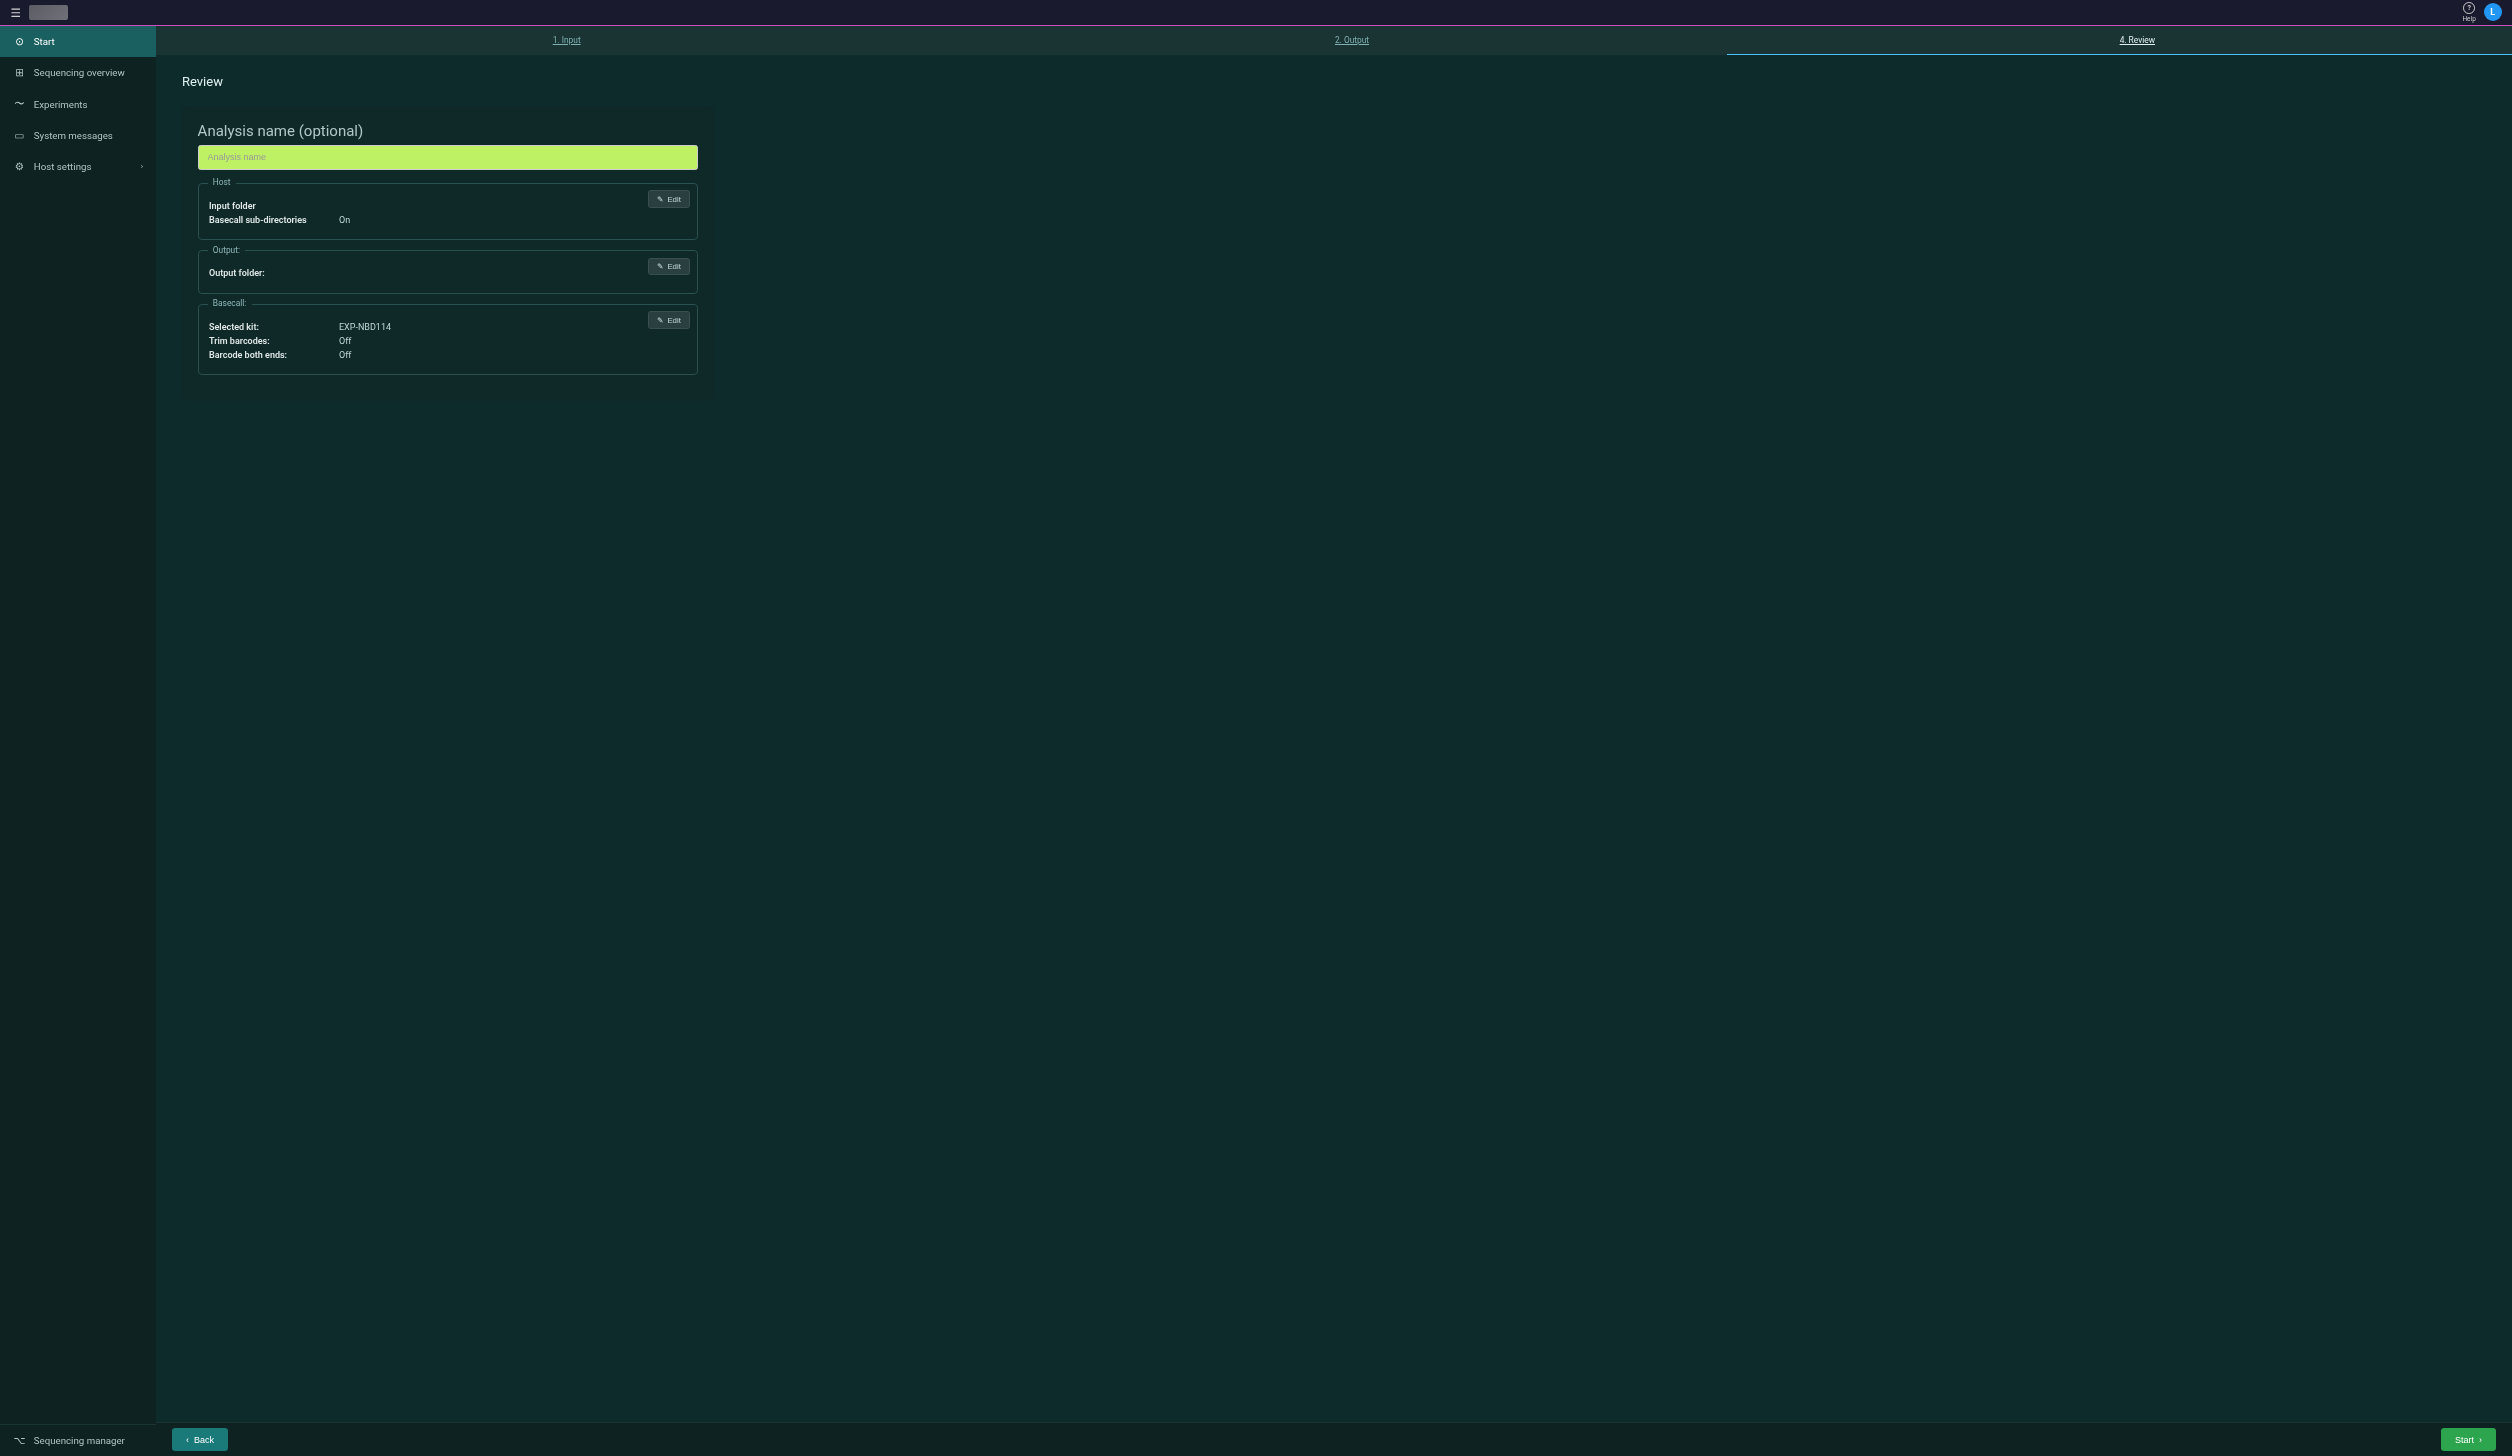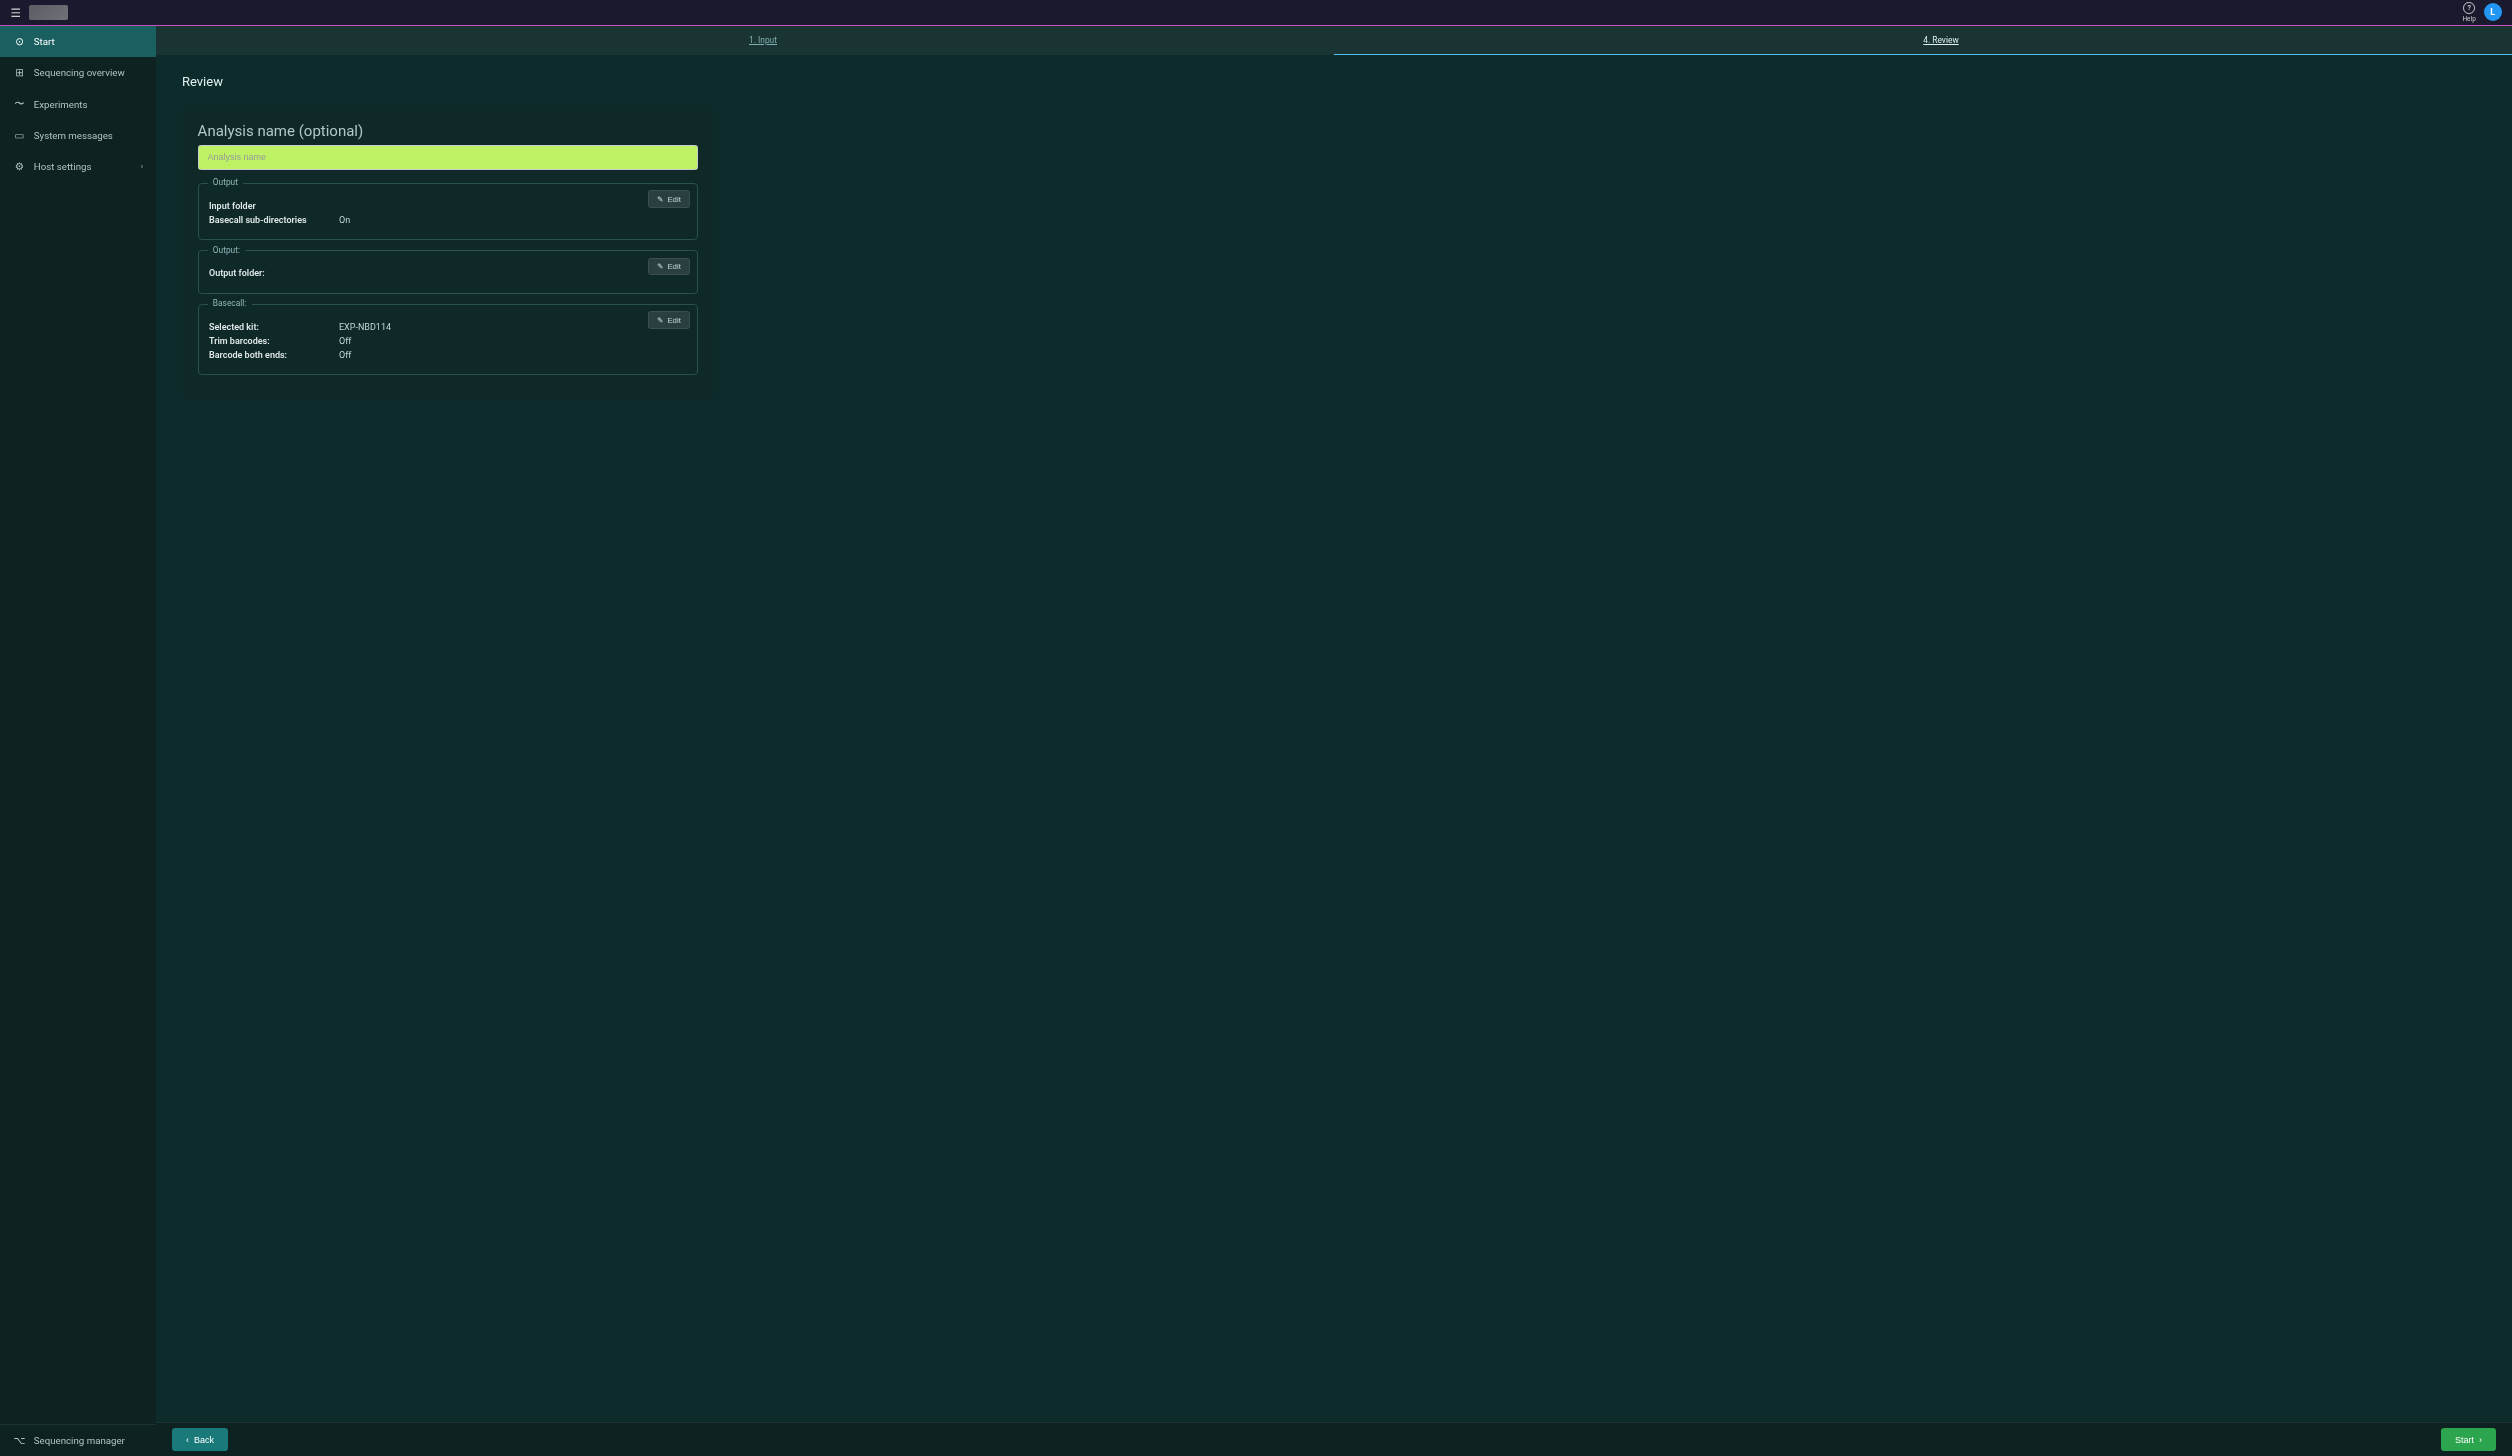--- a/index.html
+++ b/index.html
@@ -341,35 +341,36 @@
         <span class="icon">⌥</span>
         <span>Sequencing manager</span>
       </div>
     </div>
   </nav>
 
   <div class="content-area">
 
     <div class="steps-nav">
       <div class="step-item">1. Input</div>
+      <div class="step-item">2. Output</div>
       <div class="step-item active">4. Review</div>
     </div>
 
     <div class="page-content">
       <h1 class="page-title">Review</h1>
 
       <div class="review-card">
 
         
         <div class="field-label">Analysis name (optional)</div>
         <input class="analysis-input" type="text" placeholder="Analysis name" style="">
 
         
         <div class="section-box">
-          <div class="section-legend">Output</div>
+          <div class="section-legend">Host</div>
           <button class="section-edit-btn">
             <span>✎</span>
             <span>Edit</span>
           </button>
           <div class="section-content">
             <div class="field-row">
               <span class="field-name">Input folder</span>
               <span class="field-value"></span>
             </div>
             <div class="field-row">

